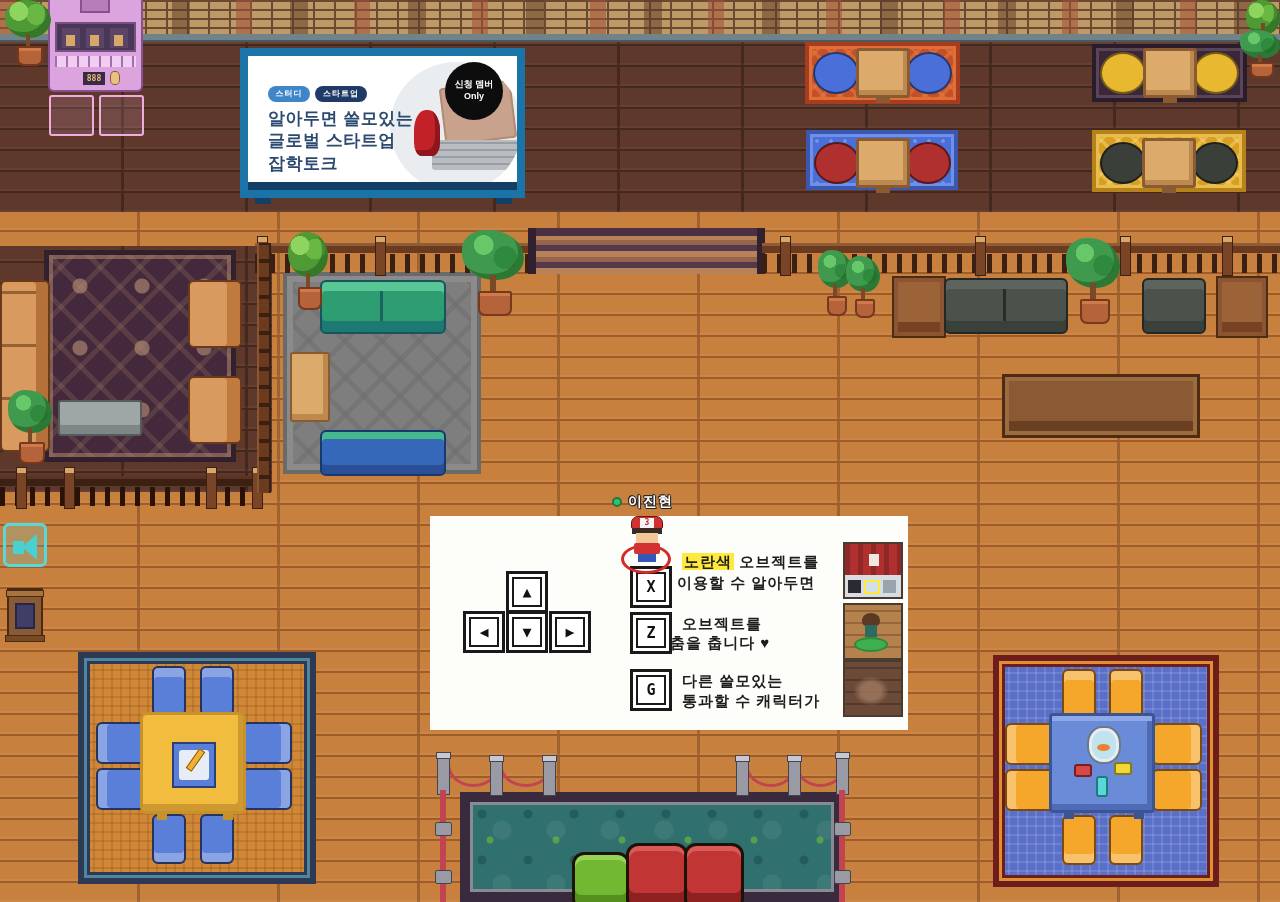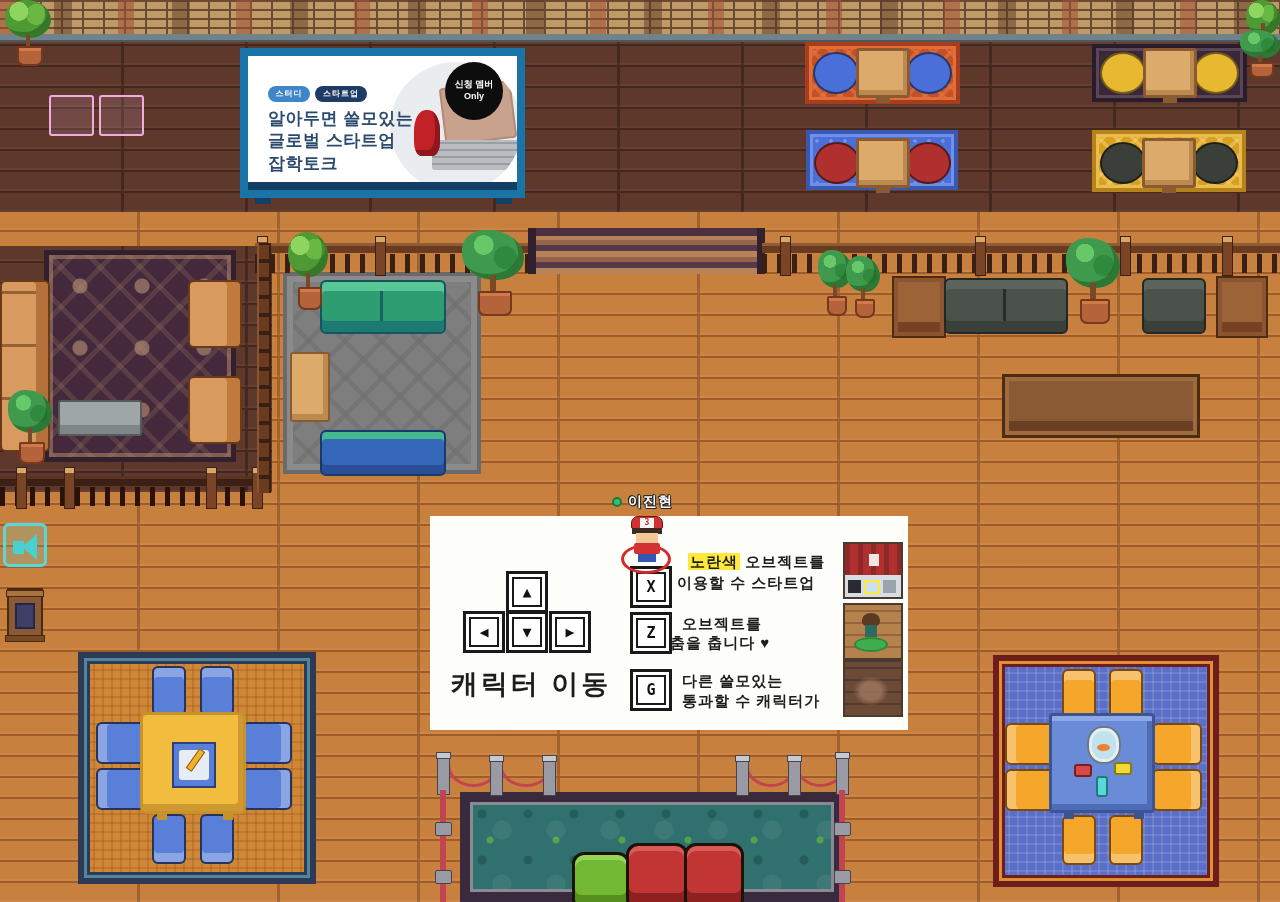--- a/index.html
+++ b/index.html
@@ -106,20 +106,37 @@
 <body>
 
 <div id="scene">
 
   <div class="abs floor-dark" style="left:0;top:34;width:1280px;height:212px"></div>
   <div class="abs floor-dark" style="left:0;top:246px;width:272px;height:246px"></div>
 
   <div class="abs bricks" style="left:0;top:0;width:1280px;height:36px"></div>
   <div class="abs mortar" style="left:0;top:34px;width:1280px;height:8px"></div>
 
+  <div class="abs" style="left:48px;top:0;width:95px;height:92px;background:#dba4de;border:2px solid #8a4f90;border-top:none;border-radius:0 0 6px 6px">
+    <i class="abs" style="left:30px;top:0;width:30px;height:13px;background:#b77cba;border:2px solid #8a4f90;border-top:none"></i>
+    <i class="abs" style="left:5px;top:22px;width:81px;height:30px;background:#4a3758;border:2px solid #7a4f82">
+      <i class="abs" style="left:5px;top:4px;width:18px;height:20px;background:#5a4468">
+          <i class="abs" style="left:4px;bottom:2px;width:9px;height:11px;background:#d8a868"></i>
+        </i>
+      <i class="abs" style="left:29px;top:4px;width:18px;height:20px;background:#5a4468">
+          <i class="abs" style="left:4px;bottom:2px;width:9px;height:11px;background:#d8a868"></i>
+        </i>
+      <i class="abs" style="left:53px;top:4px;width:18px;height:20px;background:#5a4468">
+          <i class="abs" style="left:4px;bottom:2px;width:9px;height:11px;background:#d8a868"></i>
+        </i>
+    </i>
+    <i class="abs" style="left:5px;top:56px;width:81px;height:11px;background:#f2cdf2;background-image:repeating-linear-gradient(90deg,#a86cb0 0 2px,transparent 2px 11px)"></i>
+    <i class="abs" style="left:33px;top:72px;width:22px;height:13px;background:#3a2a44;color:#e8c080;font:bold 8px 'DejaVu Sans Mono',monospace;text-align:center;line-height:13px;font-style:normal">888</i>
+    <i class="abs" style="left:60px;top:71px;width:10px;height:14px;background:#e8c080;border:1px solid #8a5a30;border-radius:40%"></i>
+  </div>
 
   <div class="abs" style="left:49px;top:95px;width:45px;height:41px;border:2px solid #f0acdc;background:rgba(240,172,220,.15);border-radius:3px"></div>
   <div class="abs" style="left:99px;top:95px;width:45px;height:41px;border:2px solid #f0acdc;background:rgba(240,172,220,.15);border-radius:3px"></div>
 
   <div class="abs bb" style="left:240px;top:48px;width:285px;height:150px">
     <div class="abs" style="left:142px;top:6px;width:132px;height:130px;border-radius:50%;background:#e9edef;overflow:hidden">
       <i class="abs" style="left:52px;top:22px;width:72px;height:58px;background:#c9a28e;border-radius:4px;transform:rotate(-7deg);box-shadow:inset 0 0 0 2px #b28a76"></i>
       <i class="abs" style="left:42px;top:78px;width:88px;height:30px;background:#b9bcc0;border-radius:3px;background-image:repeating-linear-gradient(0deg,transparent 0 5px,#9a9da2 5px 7px)"></i>
       <i class="abs" style="left:24px;top:48px;width:26px;height:46px;background:#c22128;border-radius:45% 45% 30% 30%;box-shadow:inset -5px -6px 0 #8f161c"></i>
     </div>
@@ -349,25 +366,24 @@
   <div class="knob" style="left:435px;top:822px"></div>
   <div class="knob" style="left:435px;top:870px"></div>
   <div class="knob" style="left:834px;top:822px"></div>
   <div class="knob" style="left:834px;top:870px"></div>
 
   <div class="abs gpanel" style="left:430px;top:516px;width:478px;height:214px">
     <div class="key" style="left:76px;top:55px">▲</div>
     <div class="key" style="left:33px;top:95px">◀</div>
     <div class="key" style="left:76px;top:95px">▼</div>
     <div class="key" style="left:119px;top:95px">▶</div>
-    <div class="gtext" style="left:16px;top:150px;width:170px;text-align:center;font-size:27px;letter-spacing:3px">캐릭터 이동</div>
 
     <div class="key" style="left:200px;top:50px">X</div>
-    <div class="gtext" style="left:258px;top:37px"><span class="hl">노란색</span><span> 오브젝트를</span></div>
-    <div class="gtext" style="left:247px;top:58px">이용할 수 스타트업</div>
+    <div class="gtext" style="left:252px;top:37px"><span class="hl">노란색</span><span> 오브젝트를</span></div>
+    <div class="gtext" style="left:247px;top:58px">이용할 수 알아두면</div>
 
     <div class="key" style="left:200px;top:96px">Z</div>
     <div class="gtext" style="left:252px;top:99px">오브젝트를</div>
     <div class="gtext" style="left:240px;top:118px">춤을 춥니다 ♥</div>
 
     <div class="key" style="left:200px;top:153px">G</div>
     <div class="gtext" style="left:252px;top:156px">다른 쓸모있는</div>
     <div class="gtext" style="left:252px;top:176px">통과할 수 캐릭터가</div>
 
     <div class="thumb" style="left:413px;top:26px;background:linear-gradient(#b03030 0 58%, #d8dde2 58% 100%);">

